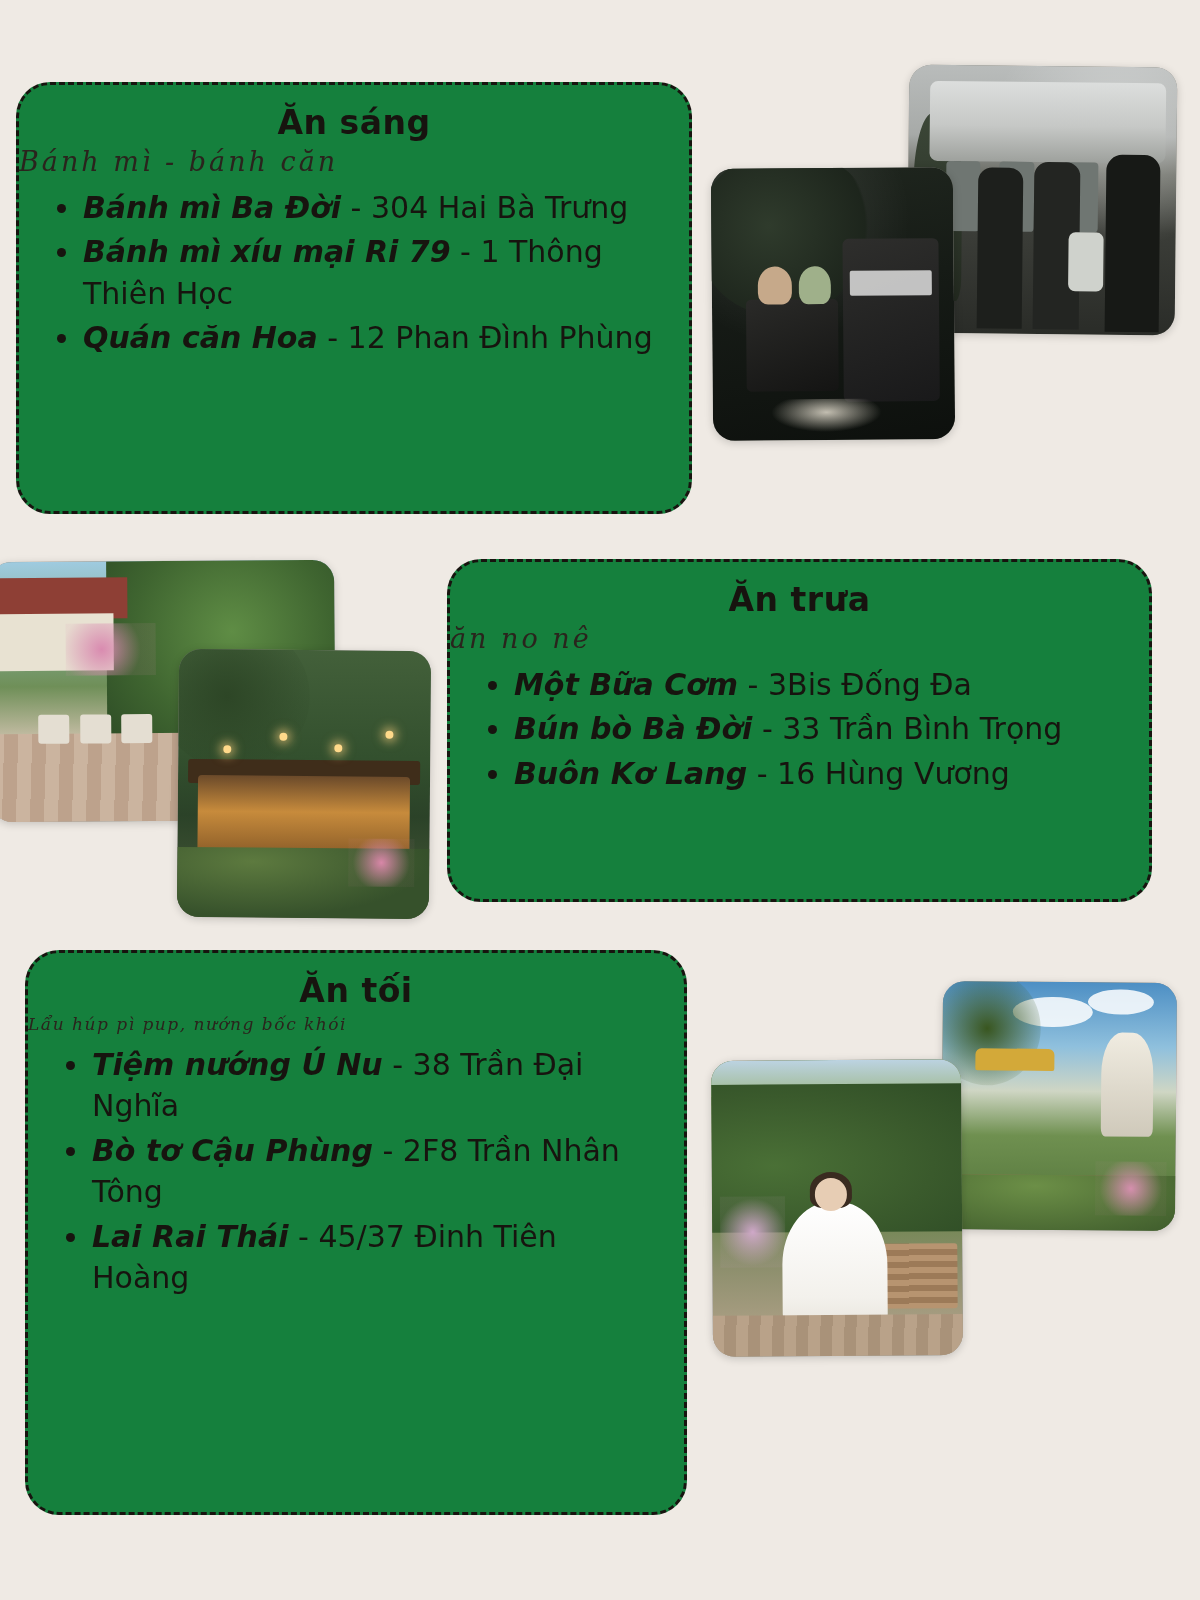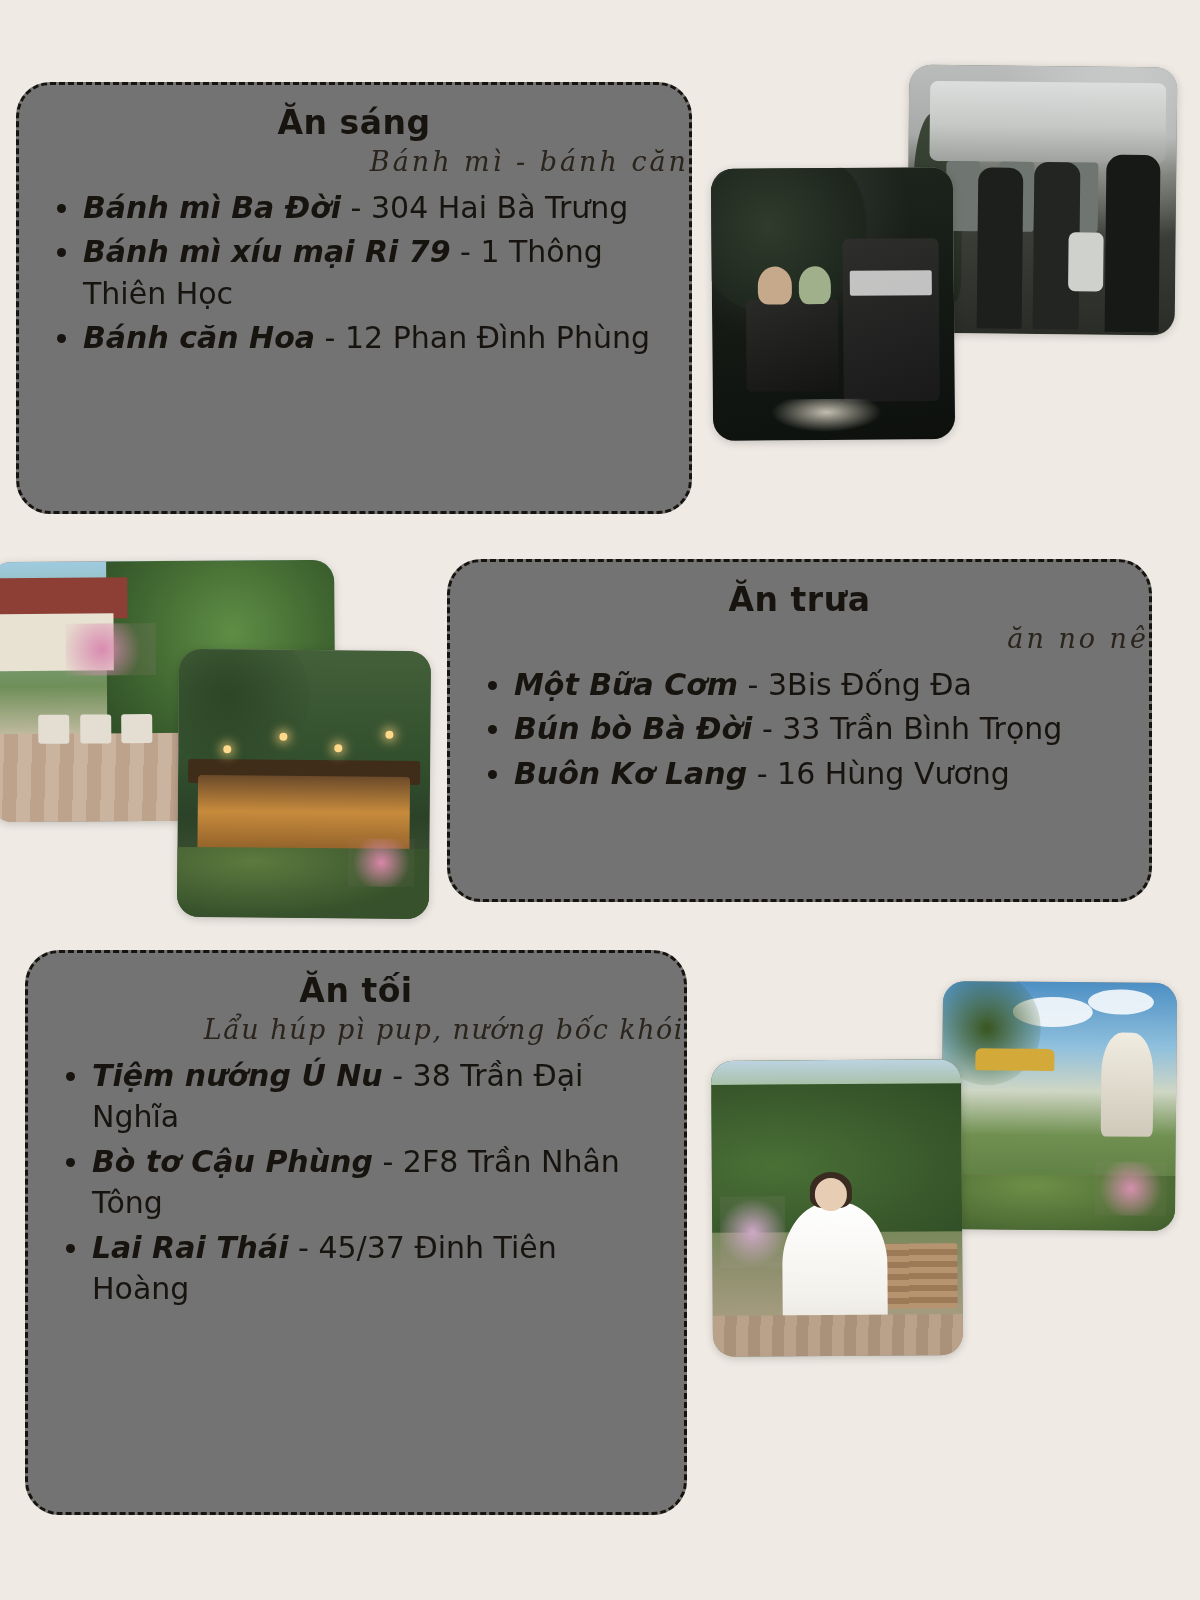--- a/index.html
+++ b/index.html
@@ -16,39 +16,39 @@
   }
 
   .page {
     position: absolute;
     inset: 0;
   }
 
   
   .card {
     position: absolute;
-    background: #737373;
+    background: #15803d;
     border: 3px dashed #17140f;
     border-radius: 34px;
     box-sizing: border-box;
     z-index: 3;
   }
 
   .card-title {
     text-align: center;
     font-family: "DejaVu Sans", sans-serif;
     font-weight: 700;
     font-size: 33px;
     letter-spacing: 0.5px;
     color: #17140f;
     margin: 18px 0 2px 0;
   }
 
   .card-sub {
-    text-align: right;
+    text-align: left;
     font-family: "DejaVu Serif", serif;
     font-style: italic;
     font-size: 27px;
     letter-spacing: 3px;
     color: #2a241d;
     margin: 4px 0 10px 0;
   }
 
   ul.items {
     list-style: none;
@@ -578,21 +578,21 @@
       <div class="ribbon"></div>
     </div>
   </div>
 
   <div class="card" id="card-breakfast">
     <div class="card-title">Ăn sáng</div>
     <div class="card-sub">Bánh mì - bánh căn</div>
     <ul class="items">
       <li><span class="name">Bánh mì Ba Đời</span><span class="addr"> - 304 Hai Bà Trưng</span></li>
       <li><span class="name">Bánh mì xíu mại Ri 79</span><span class="addr"> - 1 Thông Thiên Học</span></li>
-      <li><span class="name">Bánh căn Hoa</span><span class="addr"> - 12 Phan Đình Phùng</span></li>
+      <li><span class="name">Quán căn Hoa</span><span class="addr"> - 12 Phan Đình Phùng</span></li>
     </ul>
   </div>
 
   <div class="photo" id="photo-garden">
     <div class="inner">
       <div class="green"></div>
       <div class="roof"></div>
       <div class="wall"></div>
       <div class="flowers"></div>
       <div class="deck"></div>
@@ -647,21 +647,21 @@
       <div class="bench"></div>
       <div class="dress"></div>
       <div class="hair"></div>
       <div class="head"></div>
       <div class="ground"></div>
     </div>
   </div>
 
   <div class="card" id="card-dinner">
     <div class="card-title">Ăn tối</div>
-    <div class="card-sub" style="font-size:27px;letter-spacing:1.5px">Lẩu húp pì pup, nướng bốc khói</div>
+    <div class="card-sub" style="font-size:17px;letter-spacing:1.5px">Lẩu húp pì pup, nướng bốc khói</div>
     <ul class="items">
       <li><span class="name">Tiệm nướng Ú Nu</span><span class="addr"> - 38 Trần Đại Nghĩa</span></li>
       <li><span class="name">Bò tơ Cậu Phùng</span><span class="addr"> - 2F8 Trần Nhân Tông</span></li>
       <li><span class="name">Lai Rai Thái</span><span class="addr"> - 45/37 Đinh Tiên Hoàng</span></li>
     </ul>
   </div>
 
 </div>
 
 </body></html>

